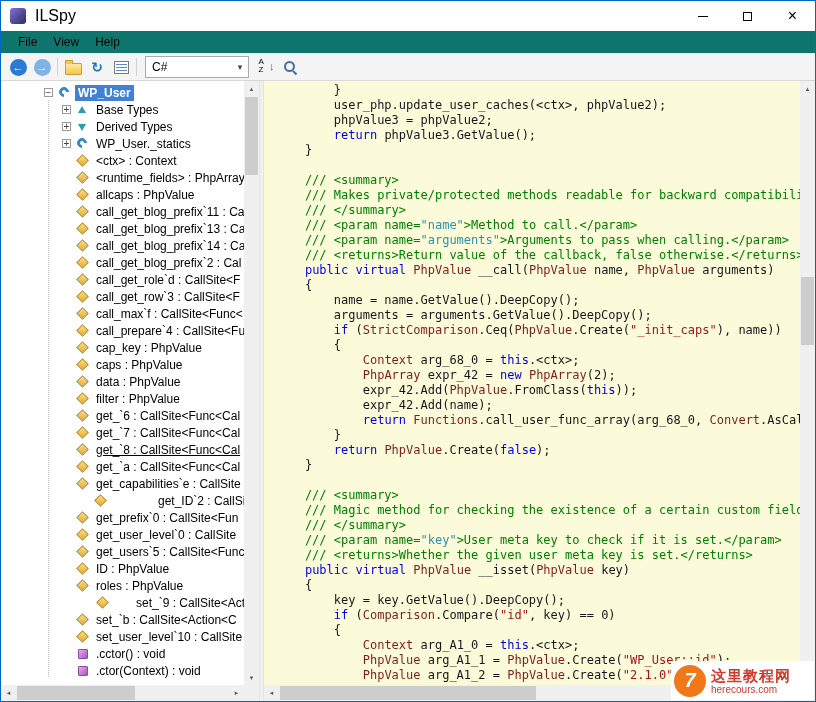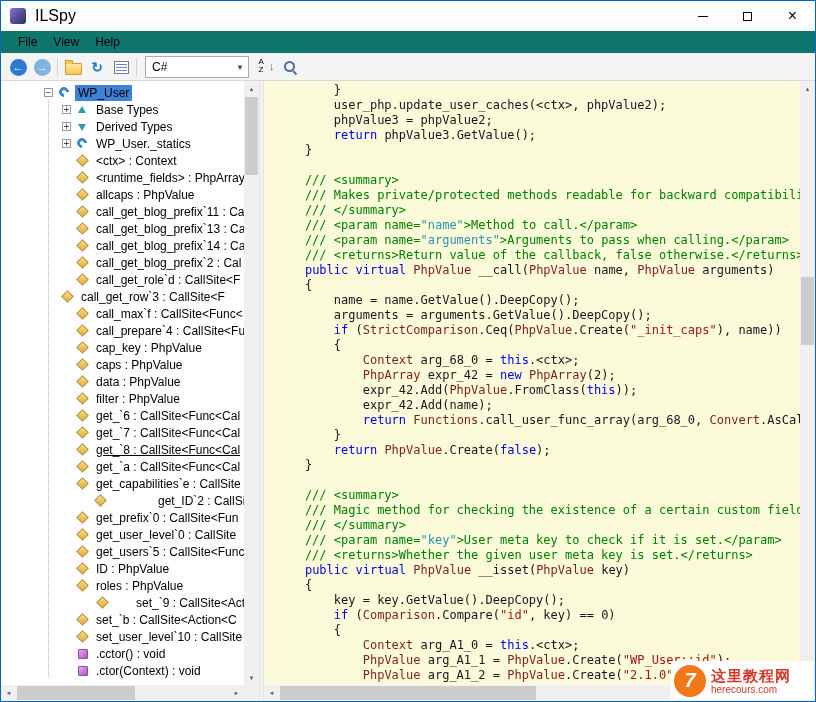--- a/index.html
+++ b/index.html
@@ -56,21 +56,21 @@
   .code-panel { flex:1; position:relative; background:#FBFBD9; }
   
   .tree { position:absolute; left:0; top:0; right:15px; bottom:16px; overflow:hidden; padding-top:3px; }
   .tree-guide { position:absolute; left:47px; top:19px; height:577px; border-left:1px dotted #BDBDBD; }
   .tree-row { display:flex; align-items:center; height:17px; font-size:12px; white-space:nowrap; position:relative; }
   .expander { flex:none; width:9px; height:9px; box-sizing:border-box; border:1px solid #9A9A9A; background:#fff;
     color:#444; font-size:10px; line-height:7px; text-align:center; margin-right:4px; }
   .no-exp { visibility:hidden; }
   .tree-icon { flex:none; width:15px; height:15px; margin-right:3px; position:relative; }
   .tree-label { padding:1px 3px; }
-  .tree-label.selected { background:#3E81D6; color:#000000; }
+  .tree-label.selected { background:#3E81D6; color:#ffffff;font-weight:bold; }
   .icon-class::before { content:""; position:absolute; left:2px; top:2px; width:10px; height:10px; box-sizing:border-box;
     border:3px solid #3C87C8; border-right-color:transparent; border-radius:50%; transform:rotate(45deg); }
   .icon-base-types::before { content:""; position:absolute; left:3px; top:4px; width:0; height:0;
     border-left:4px solid transparent; border-right:4px solid transparent; border-bottom:7px solid #2E9BA6; }
   .icon-derived-types::before { content:""; position:absolute; left:3px; top:5px; width:0; height:0;
     border-left:4px solid transparent; border-right:4px solid transparent; border-top:7px solid #2E9BA6; }
   .icon-field::before { content:""; position:absolute; left:3px; top:3px; width:7px; height:7px;
     background:linear-gradient(135deg,#FFDF77,#E3A93C); border:1px solid #A5872E; transform:rotate(45deg); }
   .icon-method::before { content:""; position:absolute; left:3px; top:3px; width:8px; height:8px;
     background:linear-gradient(135deg,#EFA9E6,#A855C8); border:1px solid #8A4BA5; border-radius:1px; }
@@ -230,21 +230,21 @@
           <div class="tree-row" style="padding-left: 61px;">
             <span class="expander no-exp"></span>
             <span class="tree-icon icon-field"></span>
             <span class="tree-label">call_get_blog_prefix`2 : Cal</span>
           </div>
           <div class="tree-row" style="padding-left: 61px;">
             <span class="expander no-exp"></span>
             <span class="tree-icon icon-field"></span>
             <span class="tree-label">call_get_role`d : CallSite&lt;F</span>
           </div>
-          <div class="tree-row" style="padding-left: 46px;">
+          <div class="tree-row" style="padding-left: 61px;">
             <span class="expander no-exp"></span>
             <span class="tree-icon icon-field"></span>
             <span class="tree-label">call_get_row`3 : CallSite&lt;F</span>
           </div>
           <div class="tree-row" style="padding-left: 61px;">
             <span class="expander no-exp"></span>
             <span class="tree-icon icon-field"></span>
             <span class="tree-label">call_max`f : CallSite&lt;Func&lt;</span>
           </div>
           <div class="tree-row" style="padding-left: 61px;">

